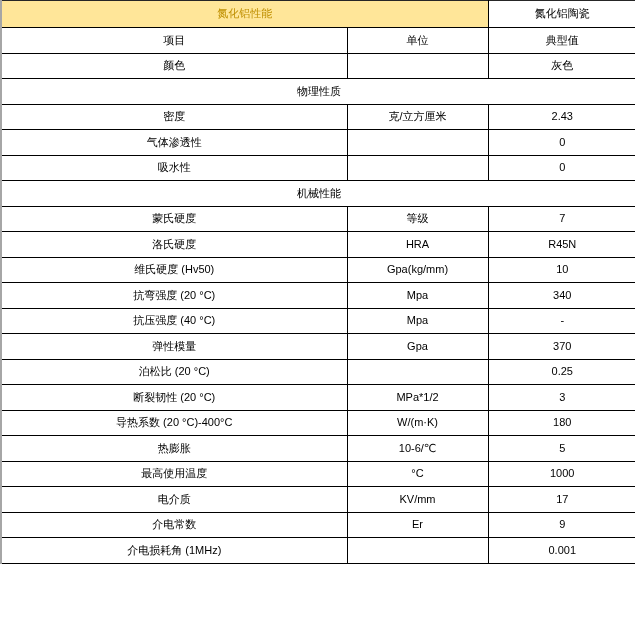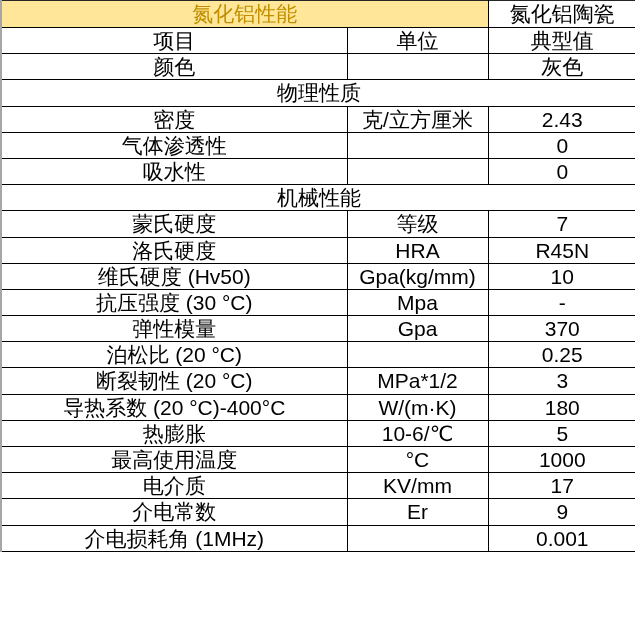--- a/index.html
+++ b/index.html
@@ -11,21 +11,21 @@
   .sheet {
     width: 635px;
     height: 626px;
     overflow: hidden;
     background: #ffffff;
   }
   table.spec {
     border-collapse: collapse;
     table-layout: fixed;
     width: 635px;
-    font-size: 21px;
+    font-size: 11px;
     color: #000000;
   }
   table.spec td, table.spec th {
     border: 1.5px solid #000000;
     text-align: center;
     vertical-align: middle;
     padding: 0 2px;
     height: 24.5px;
     font-weight: normal;
     overflow: hidden;
@@ -104,21 +104,26 @@
       <td>洛氏硬度</td>
       <td>HRA</td>
       <td>R45N</td>
     </tr>
     <tr>
       <td>维氏硬度 (Hv50)</td>
       <td>Gpa(kg/mm)</td>
       <td>10</td>
     </tr>
     <tr>
-      <td>抗压强度 (30 °C)</td>
+      <td>抗弯强度 (20 °C)</td>
+      <td>Mpa</td>
+      <td>340</td>
+    </tr>
+    <tr>
+      <td>抗压强度 (40 °C)</td>
       <td>Mpa</td>
       <td>-</td>
     </tr>
     <tr>
       <td>弹性模量</td>
       <td>Gpa</td>
       <td>370</td>
     </tr>
     <tr>
       <td>泊松比 (20 °C)</td>

